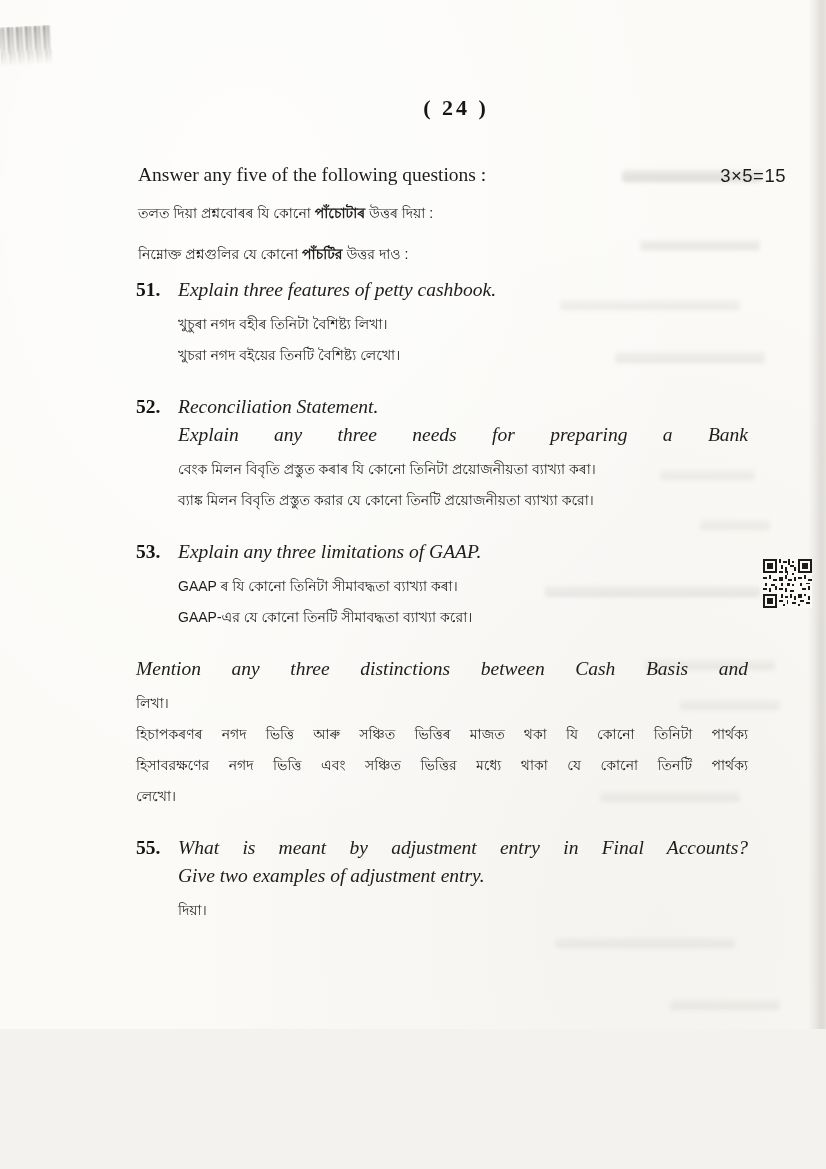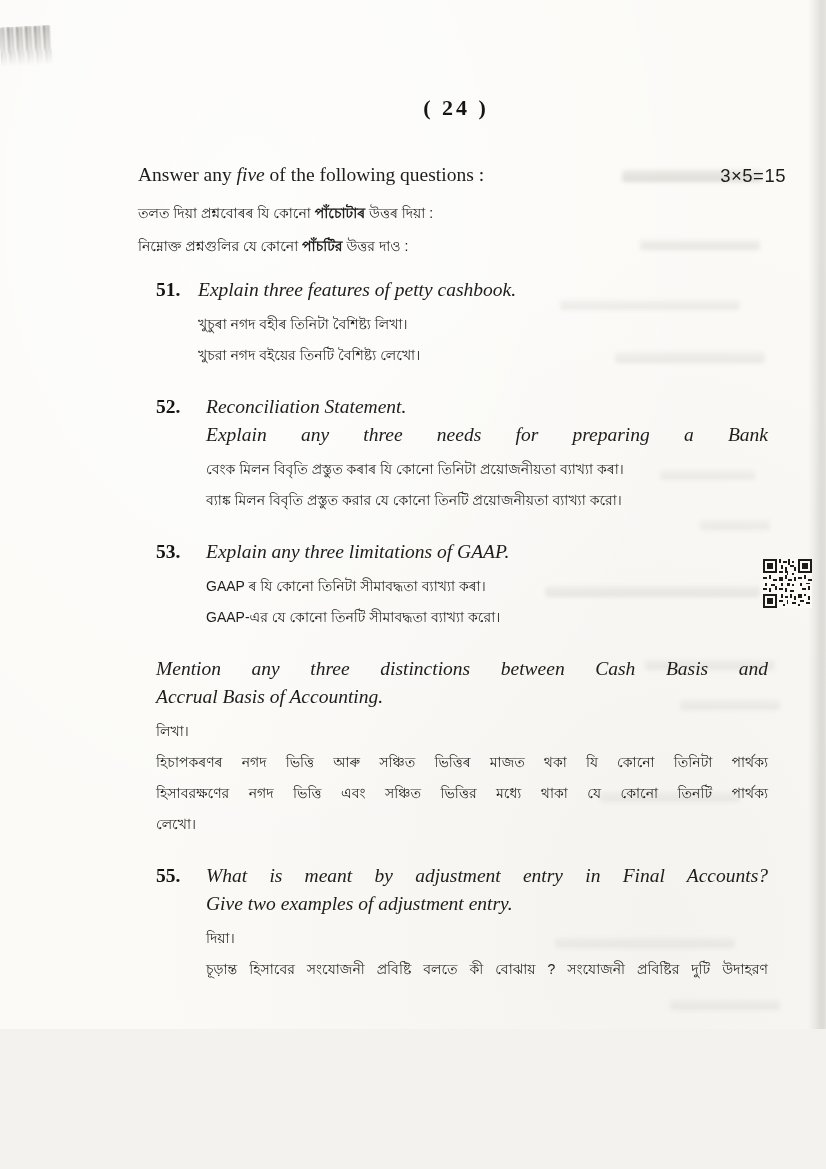--- a/index.html
+++ b/index.html
@@ -55,39 +55,39 @@
     position: absolute; top: 95px; left: 456px;
     transform: translateX(-50%);
     font-size: 22px; font-weight: bold; letter-spacing: 3px;
     color: #161513;
   }
 
   .instructions {
     position: absolute; left: 138px; top: 162px; width: 612px;
   }
   .instr-row { position: relative; font-size: 19.5px; line-height: 26px; }
-  .instr-row .it { font-style: italic; }
+  .instr-row .it { }
   .marks {
     position: absolute; right: -36px; top: 1px;
     font-family: "Liberation Sans", sans-serif;
     font-size: 18.5px; letter-spacing: 0.5px;
   }
   .bn-text {
     font-family: "Liberation Sans", "DejaVu Sans", sans-serif;
     font-size: 14px;
   }
   .instr-as { margin-top: 10px; line-height: 31px; }
-  .instr-bn { margin-top: 2px;  line-height: 31px; }
+  .instr-bn { margin-top: 10px;  line-height: 31px; }
   .bn-text b { font-weight: bold; }
 
   .questions {
-    position: absolute; left: 156px; top: 276px; width: 612px;
+    position: absolute; left: 136px; top: 276px; width: 612px;
   }
   .question { display: flex; }
-  .question + .question { margin-top: 22px; gap: 8px; }
+  .question + .question { margin-top: 22px; }
   .q-num {
     width: 42px; flex: 0 0 42px;
     font-weight: bold; font-size: 19.5px; line-height: 28px;
     color: #151412;
   }
   .q-body { flex: 1; min-width: 0; }
   .q-en .line { font-size: 19.5px; line-height: 28px; }
   .q-en { margin-bottom: 5px; font-style: italic; }
   .q-as .line, .q-bn .line { line-height: 31px; }
   .line.stretch { text-align: justify; text-align-last: justify; }
@@ -182,21 +182,20 @@
         <div class="q-bn bn-text">
           <div class="line">GAAP-এর যে কোনো তিনটি সীমাবদ্ধতা ব্যাখ্যা করো।</div>
         </div>
       </div>
     </div>
 
     <div class="question">
       <div class="q-body">
         <div class="q-en">
           <div class="line stretch">Mention any three distinctions between Cash Basis and</div>
-          <div class="line">Accrual Basis of Accounting.</div>
         </div>
         <div class="q-as bn-text">
           <div class="line">লিখা।</div>
           <div class="line stretch">হিচাপকৰণৰ নগদ ভিত্তি আৰু সঞ্চিত ভিত্তিৰ মাজত থকা যি কোনো তিনিটা পাৰ্থক্য</div>
         </div>
         <div class="q-bn bn-text">
           <div class="line stretch">হিসাবরক্ষণের নগদ ভিত্তি এবং সঞ্চিত ভিত্তির মধ্যে থাকা যে কোনো তিনটি পার্থক্য</div>
           <div class="line">লেখো।</div>
         </div>
       </div>
@@ -206,21 +205,20 @@
       <div class="q-num">55.</div>
       <div class="q-body">
         <div class="q-en">
           <div class="line stretch">What is meant by adjustment entry in Final Accounts?</div>
           <div class="line">Give two examples of adjustment entry.</div>
         </div>
         <div class="q-as bn-text">
           <div class="line">দিয়া।</div>
         </div>
         <div class="q-bn bn-text">
-          <div class="line stretch">চূড়ান্ত হিসাবের সংযোজনী প্রবিষ্টি বলতে কী বোঝায় ? সংযোজনী প্রবিষ্টির দুটি উদাহরণ</div>
         </div>
       </div>
     </div>
 
   </div>
 
   <div class="qr">
     <svg viewBox="0 0 25 25" width="49" height="49" shape-rendering="crispEdges" aria-hidden="true">
       <rect x="0" y="0" width="25" height="25" fill="#fbfaf7"></rect>
       <g fill="#1d1c1a">

